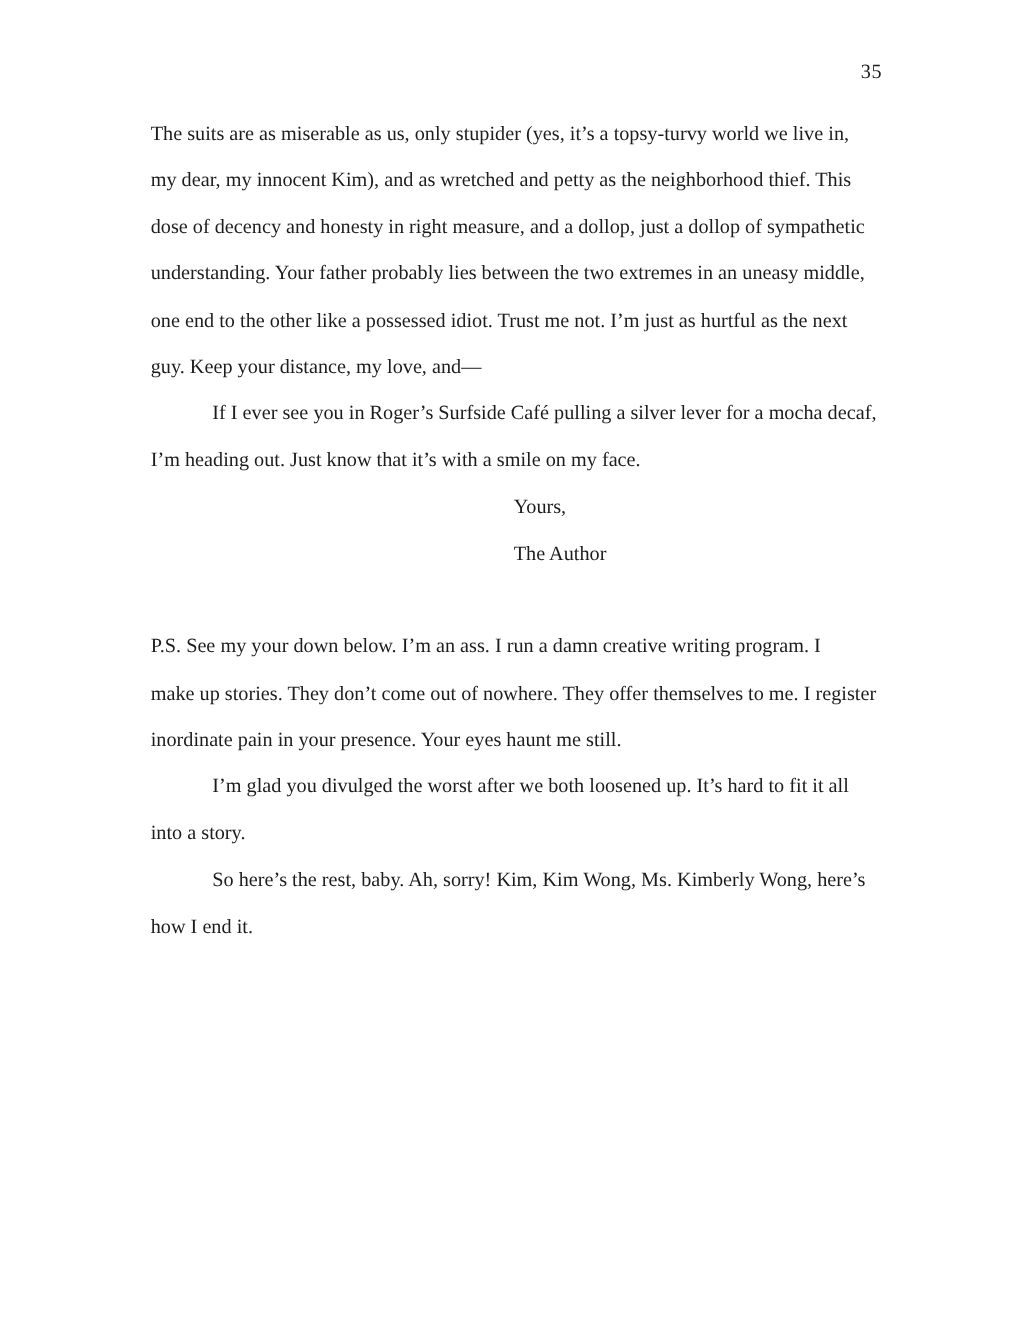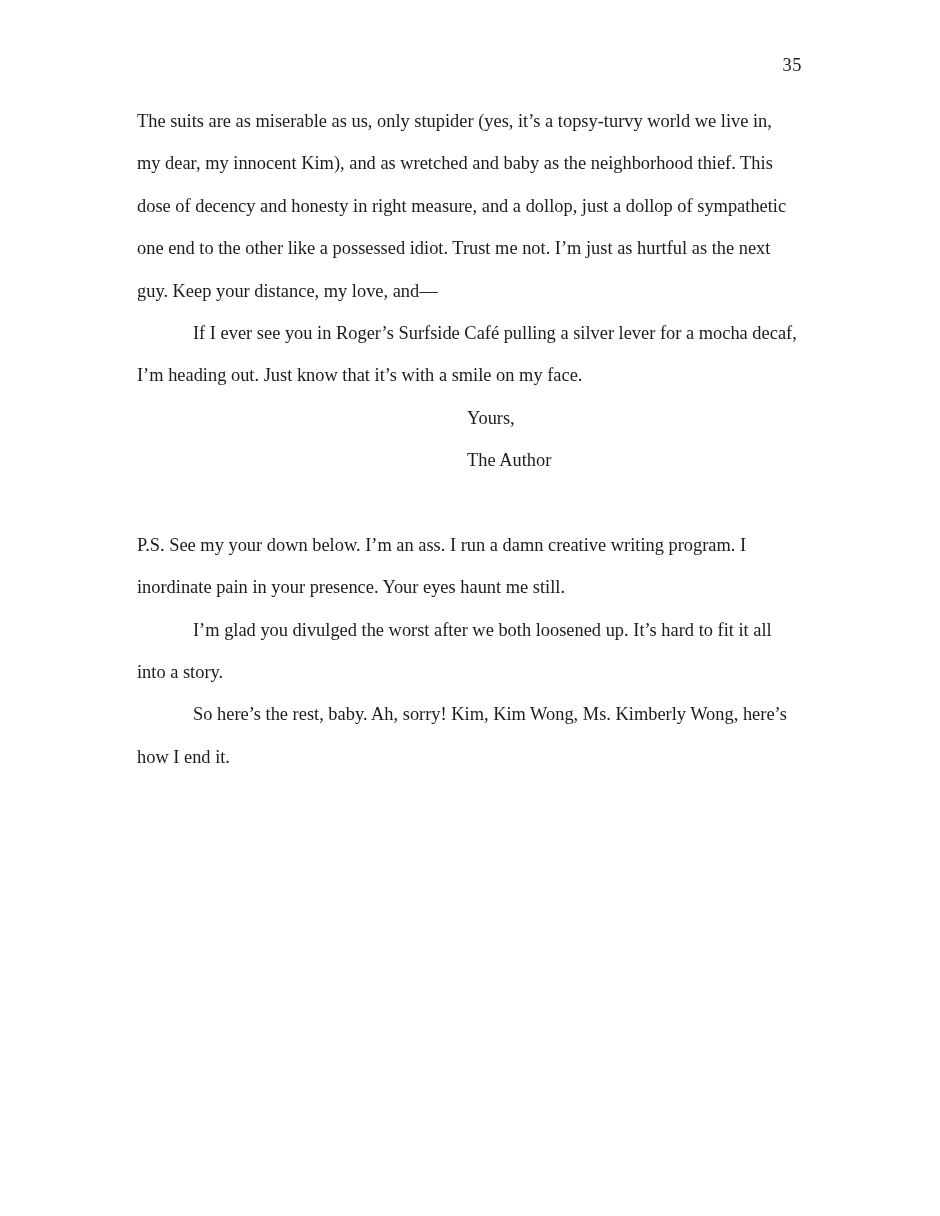--- a/index.html
+++ b/index.html
@@ -49,34 +49,36 @@
 </head>
 <body>
 
 <div class="page">
 
   <div class="page-number">35</div>
 
   <div class="body-text">
 
     <div class="line">The suits are as miserable as us, only stupider (yes, it’s a topsy-turvy world we live in,</div>
-    <div class="line">my dear, my innocent Kim), and as wretched and baby as the neighborhood thief. This</div>
+    <div class="line">my dear, my innocent Kim), and as wretched and petty as the neighborhood thief. This</div>
     <div class="line">dose of decency and honesty in right measure, and a dollop, just a dollop of sympathetic</div>
+    <div class="line">understanding. Your father probably lies between the two extremes in an uneasy middle,</div>
     <div class="line">one end to the other like a possessed idiot. Trust me not. I’m just as hurtful as the next</div>
     <div class="line">guy. Keep your distance, my love, and—</div>
 
     <div class="line indent">If I ever see you in Roger’s Surfside Café pulling a silver lever for a mocha decaf,</div>
     <div class="line">I’m heading out. Just know that it’s with a smile on my face.</div>
 
     <div class="line closing">Yours,</div>
     <div class="line closing">The Author</div>
 
     <div class="line blank"></div>
 
     <div class="line">P.S. See my your down below. I’m an ass. I run a damn creative writing program. I</div>
+    <div class="line">make up stories. They don’t come out of nowhere. They offer themselves to me. I register</div>
     <div class="line">inordinate pain in your presence. Your eyes haunt me still.</div>
 
     <div class="line indent">I’m glad you divulged the worst after we both loosened up. It’s hard to fit it all</div>
     <div class="line">into a story.</div>
 
     <div class="line indent">So here’s the rest, baby. Ah, sorry! Kim, Kim Wong, Ms. Kimberly Wong, here’s</div>
     <div class="line">how I end it.</div>
 
   </div>
 

